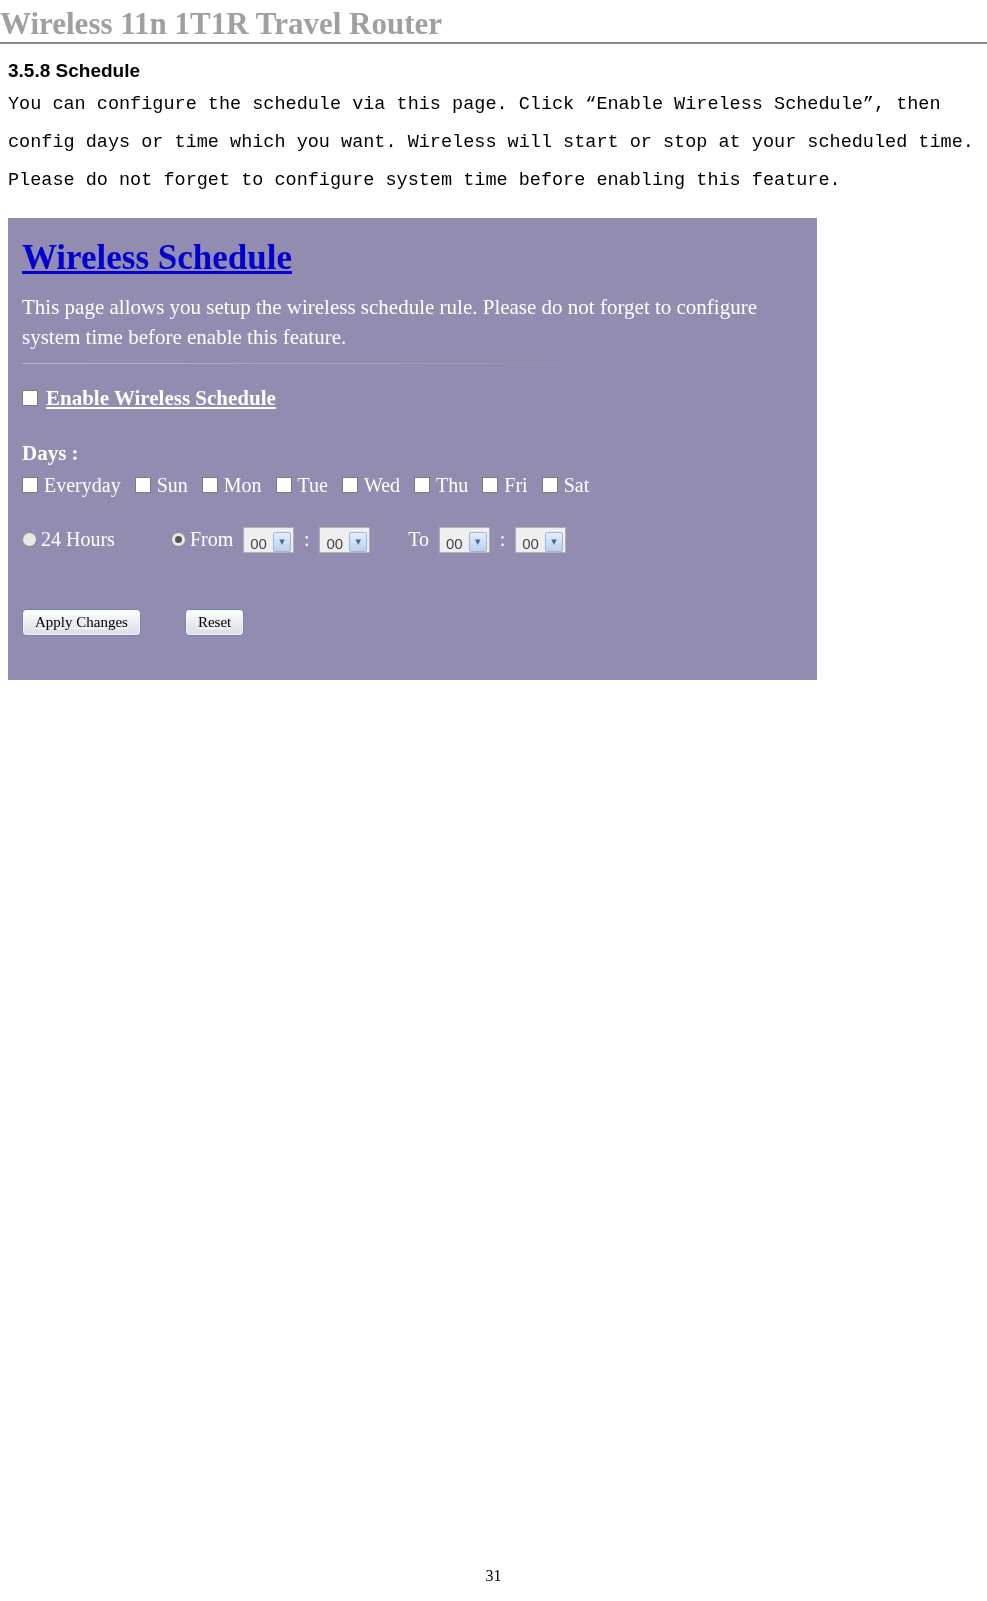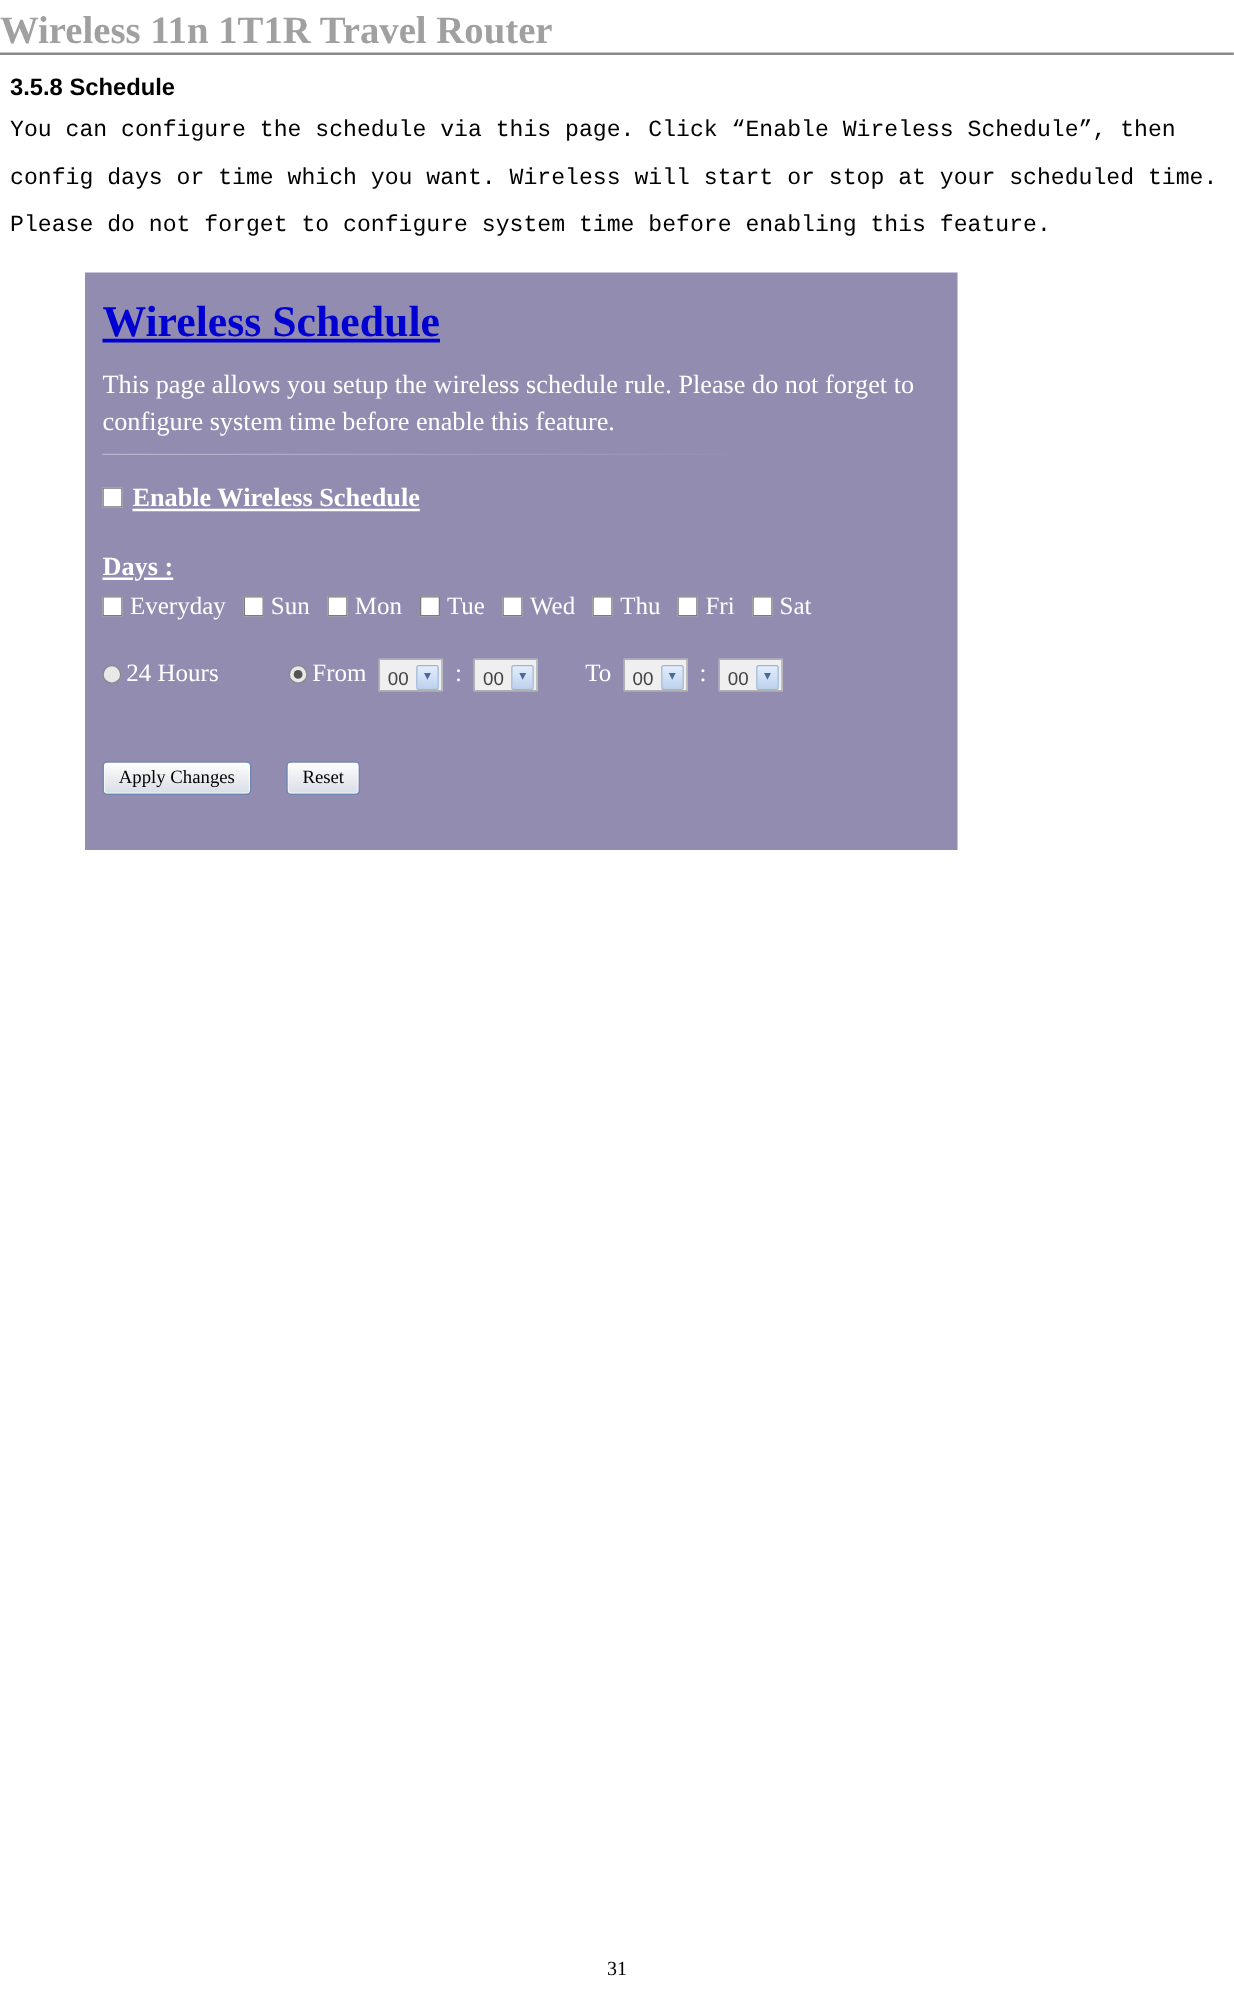--- a/index.html
+++ b/index.html
@@ -29,22 +29,21 @@
       font-weight: bold;
       margin: 16px 0 4px 0;
     }
     .section-body {
       font-family: Liberation Mono, monospace;
       font-size: 18.5px;
       line-height: 2.05;
       margin-bottom: 18px;
     }
     .screenshot-panel {
-      margin-left: 60px;
-      width: 698px;
+      width: 809px;
       background: #928cb1;
       padding: 16px 26px 44px 14px;
       color: #fff;
       font-family: 'Times New Roman', serif;
     }
     .panel-title {
       color: #0000d0;
       font-family: 'Times New Roman', serif;
       font-size: 35px;
       font-weight: bold;
@@ -78,21 +77,20 @@
       position: relative;
       flex: none;
     }
     .bold-label {
       font-weight: bold;
       text-decoration: underline;
     }
     .group-label {
       font-size: 21px;
       font-weight: bold;
-      text-decoration: underline;
       margin-bottom: 8px;
     }
     .days-row {
       display: flex;
       align-items: center;
       flex-wrap: wrap;
       gap: 8px 0;
       font-size: 20px;
       margin-bottom: 30px;
     }
@@ -158,21 +156,22 @@
       border-radius: 2px;
       display: flex;
       align-items: center;
       justify-content: center;
       color: #4a6a99;
       font-size: 11px;
       line-height: 1;
     }
     .button-row {
       display: flex;
-      gap: 28px;
+      gap: 44px;
+      text-decoration: underline;
     }
     .ui-button {
       font-family: 'Times New Roman', serif;
       font-size: 15px;
       color: #000;
       background: linear-gradient(#fff, #eceef2 45%, #d9dde6);
       border: 1px solid #6b86b0;
       border-radius: 4px;
       padding: 4px 12px;
       box-shadow: 0 0 0 1px rgba(255,255,255,0.6) inset;

